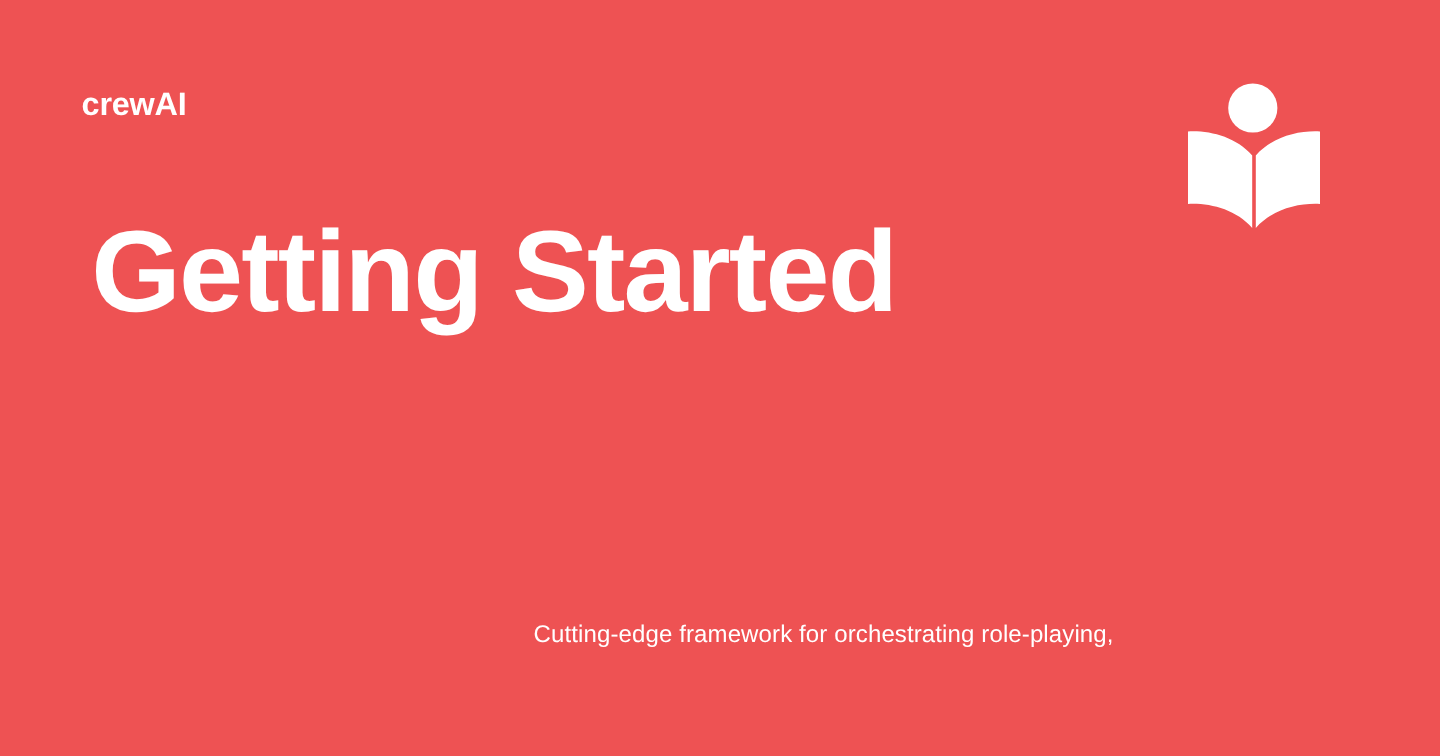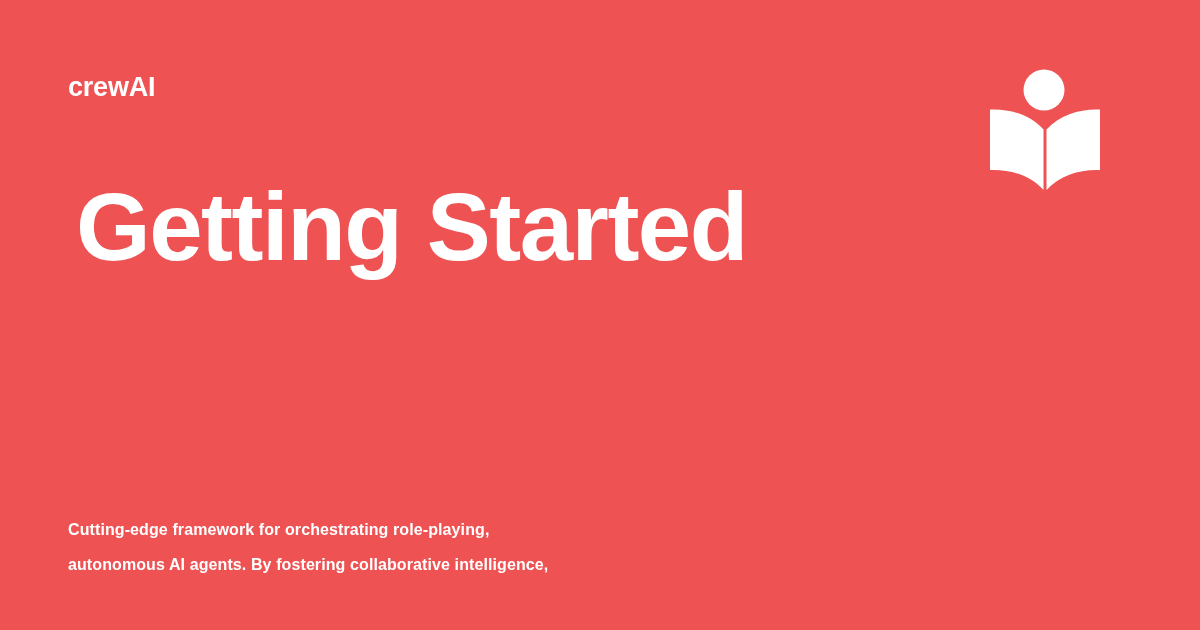--- a/index.html
+++ b/index.html
@@ -15,20 +15,21 @@
     -webkit-font-smoothing: antialiased;
   }
 
   .og-card {
     position: relative;
     box-sizing: border-box;
     width: 1200px;
     height: 630px;
     background: #ee5253;
     overflow: hidden;
+    text-align: right;
   }
 
   
   .brand {
     position: absolute;
     left: 68px;
     top: 70px;
     font-size: 27px;
     line-height: 34px;
     font-weight: 700;
@@ -51,23 +52,23 @@
     white-space: nowrap;
   }
 
   
   .description {
     position: absolute;
     left: 68px;
     top: 512px;
     width: 860px;
     margin: 0;
-    font-size: 16px;
+    font-size: 20px;
     line-height: 35px;
-    font-weight: 700;
+    font-weight: 400;
     letter-spacing: 0.1px;
     color: #ffffff;
   }
   .description .desc-line {
     display: block;
     white-space: nowrap;
   }
 
   
   .doc-icon {
@@ -83,21 +84,20 @@
 <body>
 
 <div class="og-card">
 
   <div class="brand">crewAI</div>
 
   <h1 class="title">Getting Started</h1>
 
   <p class="description">
     <span class="desc-line">Cutting-edge framework for orchestrating role-playing,</span>
-    <span class="desc-line">autonomous AI agents. By fostering collaborative intelligence,</span>
   </p>
 
   <svg class="doc-icon" viewBox="0 0 114 128" xmlns="http://www.w3.org/2000/svg" aria-hidden="true">
 
     <circle cx="56" cy="24" r="20.5" fill="#ffffff"></circle>
 
     <path d="M2 43.5
              C 20 42.5, 42 48, 55.5 63.5
              L 55.5 124
              C 42 108.5, 20 103, 2 104

